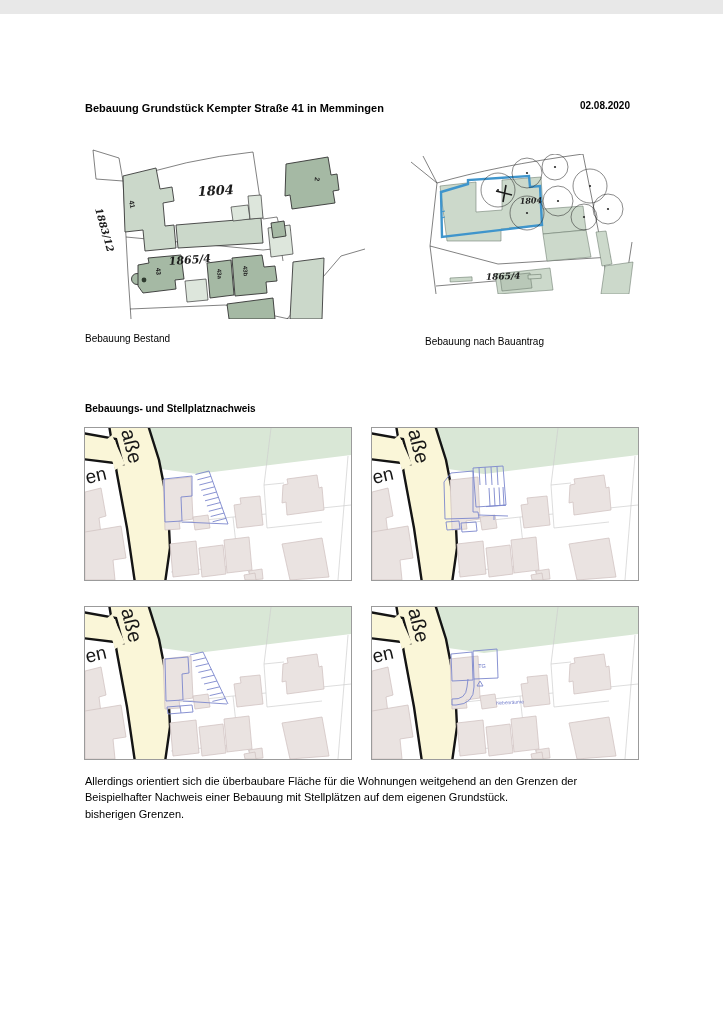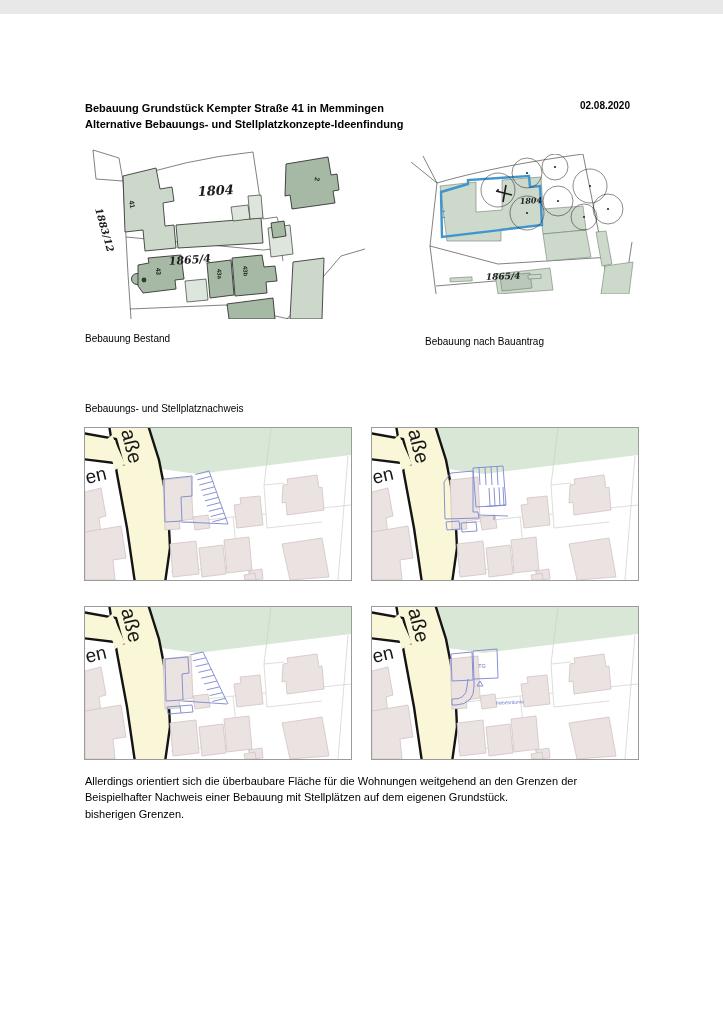--- a/index.html
+++ b/index.html
@@ -34,21 +34,20 @@
   .blue{fill:none;stroke:#7c87cd;stroke-width:0.9;}
   .bluetext{font-family:"Liberation Sans",sans-serif;fill:#6b77c9;stroke:none;}
 </style>
 </head>
 <body>
 
 <div class="page">
 
   <div class="abs hdr-title" style="left:85px;top:86px;">
     <div>Bebauung Grundstück Kempter Straße 41 in Memmingen</div>
-    <div>Alternative Bebauungs- und Stellplatzkonzepte-Ideenfindung</div>
   </div>
   <div class="abs hdr-date" style="left:500px;top:86px;width:130px;">02.08.2020</div>
 
   <svg width="0" height="0" style="position:absolute" aria-hidden="true">
     <defs>
       <g id="basemap">
         <rect width="266" height="152" fill="#ffffff"></rect>
         <path class="green" d="M60,0 L266,0 L266,27 L112,46 L76,41 L60,14 Z"></path>
         <g>
           <path class="wline" d="M186,0 L179,57 L199,55"></path>
@@ -173,21 +172,21 @@
     <path d="M96,37 L112,41 M106,31 L103,48" stroke="#1a1a1a" stroke-width="1.6" fill="none"></path>
     <g>
       <text class="cad-label" x="120" y="50" font-size="8" transform="rotate(-3 120 50)">1804</text>
       <text class="cad-label" x="86" y="126" font-size="9" transform="rotate(-2 86 126)">1865/4</text>
     </g>
   </svg>
 
   <div class="abs caption" style="left:85px;top:319px;">Bebauung Bestand</div>
   <div class="abs caption" style="left:385px;top:322px;padding-left:40px;">Bebauung nach Bauantrag</div>
 
-  <div class="abs caption" style="left:85px;top:389px;">Bebauungs- und Stellplatznachweis</div>
+  <div class="abs caption" style="left:85px;top:389px;font-weight:bold;">Bebauungs- und Stellplatznachweis</div>
 
   <svg class="abs gridmap" style="left:84px;top:413px;" width="266" height="152" viewBox="0 0 266 152">
     <use href="#basemap"></use>
     <g class="blue">
       <path d="M79,51 L107,48 L107,68 L96,69 L97,93 L80,94 Z"></path>
       <path d="M124,43 L143,96"></path>
       <path d="M124,43 L110.5,46.5 M125.9,48.3 L112.4,51.8 M127.8,53.5 L114.3,57 M129.7,58.8 L116.2,62.3 M131.6,64 L118.1,67.5 M133.5,69.3 L120,72.8 M135.4,74.5 L121.9,78 M137.3,79.8 L123.8,83.3 M139.2,85 L125.7,88.5 M141.1,90.3 L127.6,93.8"></path>
       <path d="M97,94 L143,96"></path>
     </g>
   </svg>

